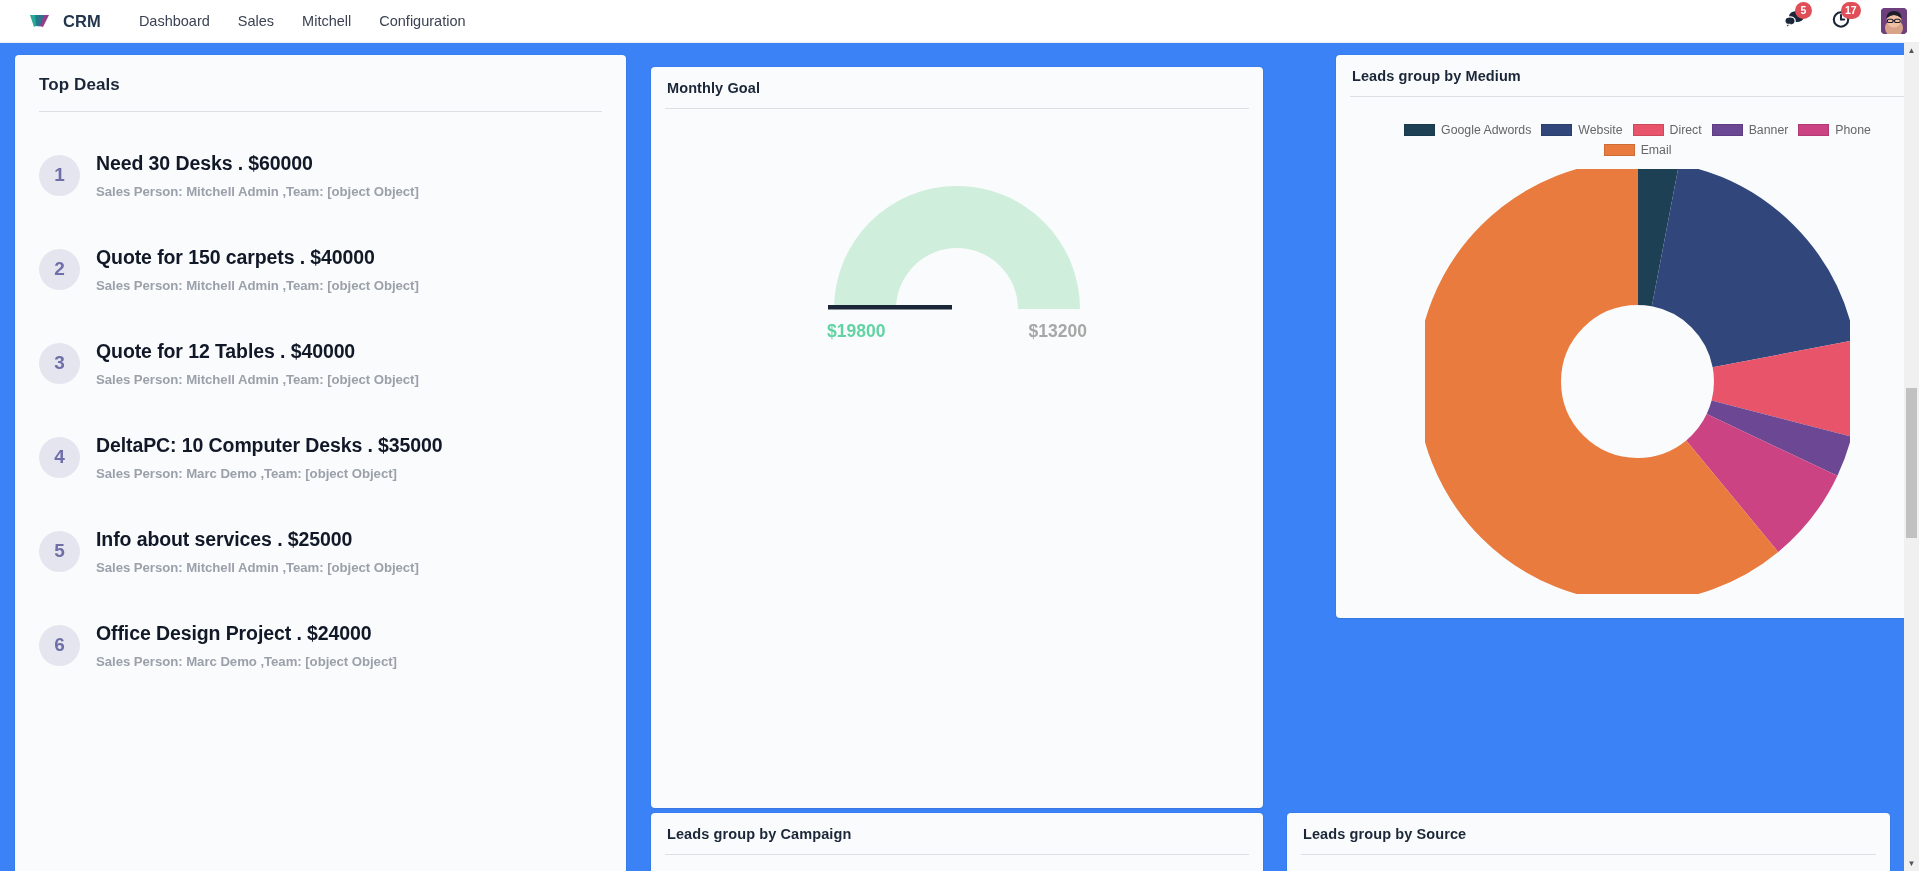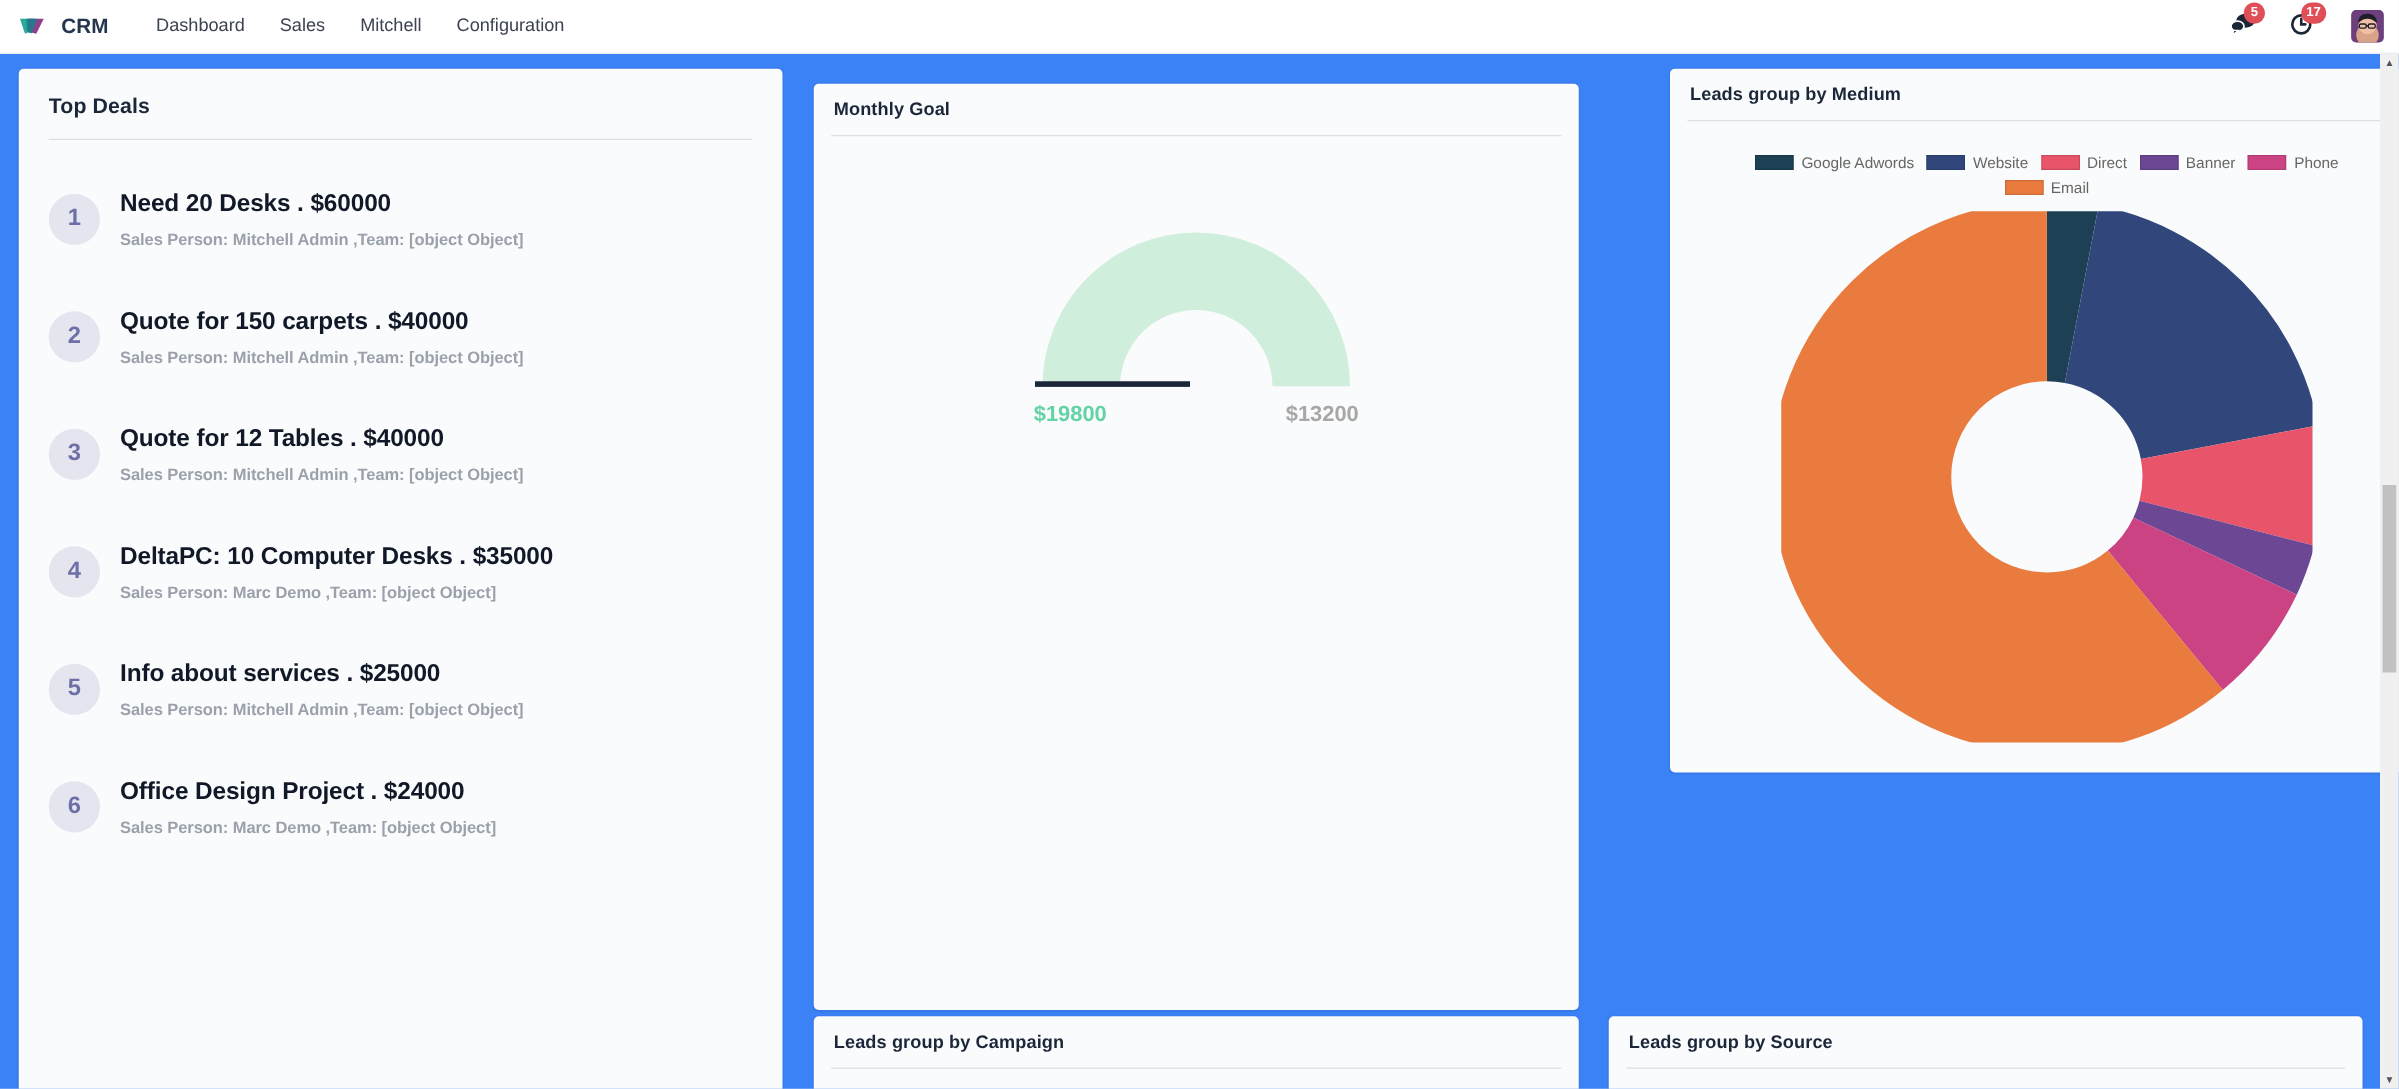--- a/index.html
+++ b/index.html
@@ -15,21 +15,21 @@
   .navbar {
     position: absolute; top: 0; left: 0;
     width: 1919px; height: 43px;
     background: #ffffff;
     display: flex; align-items: center;
     border-bottom: 1px solid #eceef1;
     z-index: 20;
   }
   .brand {
     display: flex; align-items: center;
-    padding-left: 14px; padding-right: 4px;
+    padding-left: 28px; padding-right: 4px;
     height: 100%;
     text-align: right;
   }
   .logo-wrap { width: 26px; height: 26px; display:block; margin-right: 9px; }
   .brand-name {
     font-size: 16.5px; font-weight: 700; color: #23364d;
     letter-spacing: .1px;
   }
   .nav-menu { display: flex; align-items: center; height: 100%; margin-left: 20px; }
   .nav-item {
@@ -241,21 +241,21 @@
   <div class="grid">
 
     <section class="card" id="card-top-deals">
       <div class="card-title">Top Deals</div>
       <div class="card-divider"></div>
       <div class="deal-list">
 
         <div class="deal-row">
           <div class="deal-rank">1</div>
           <div class="deal-body">
-            <div class="deal-name">Need 20 Desks . $60000</div>
+            <div class="deal-name">Need 30 Desks . $60000</div>
             <div class="deal-meta">Sales Person: Mitchell Admin ,Team: [object Object]</div>
           </div>
         </div>
 
         <div class="deal-row">
           <div class="deal-rank">2</div>
           <div class="deal-body">
             <div class="deal-name">Quote for 150 carpets . $40000</div>
             <div class="deal-meta">Sales Person: Mitchell Admin ,Team: [object Object]</div>
           </div>

